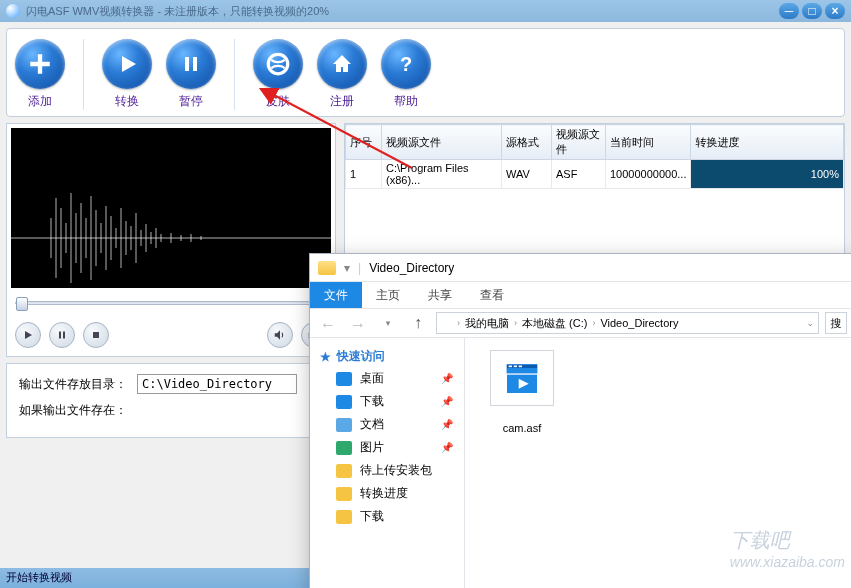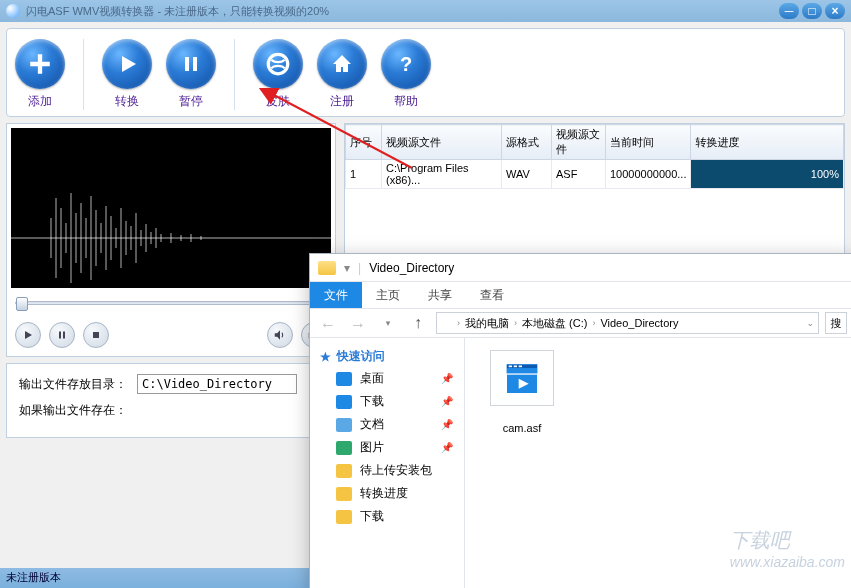--- a/index.html
+++ b/index.html
@@ -263,21 +263,21 @@
   <div class="row">
     <span>输出文件存放目录：</span>
     <input type="text" style="width: 160px;" value="C:\Video_Directory">
   </div>
   <div class="row">
     <span>如果输出文件存在：</span>
   </div>
 </div>
 
 <div class="status">
-  <span>未注册版本</span>
+  <span>开始转换视频</span>
 </div>
 
 <div class="explorer">
   <div class="ex-titlebar">
     <span class="folder-ico"></span>
     <span style="color:#888">▾</span>
     <span style="color:#ccc">|</span>
     <span>Video_Directory</span>
   </div>
   <div class="ex-ribbon">

